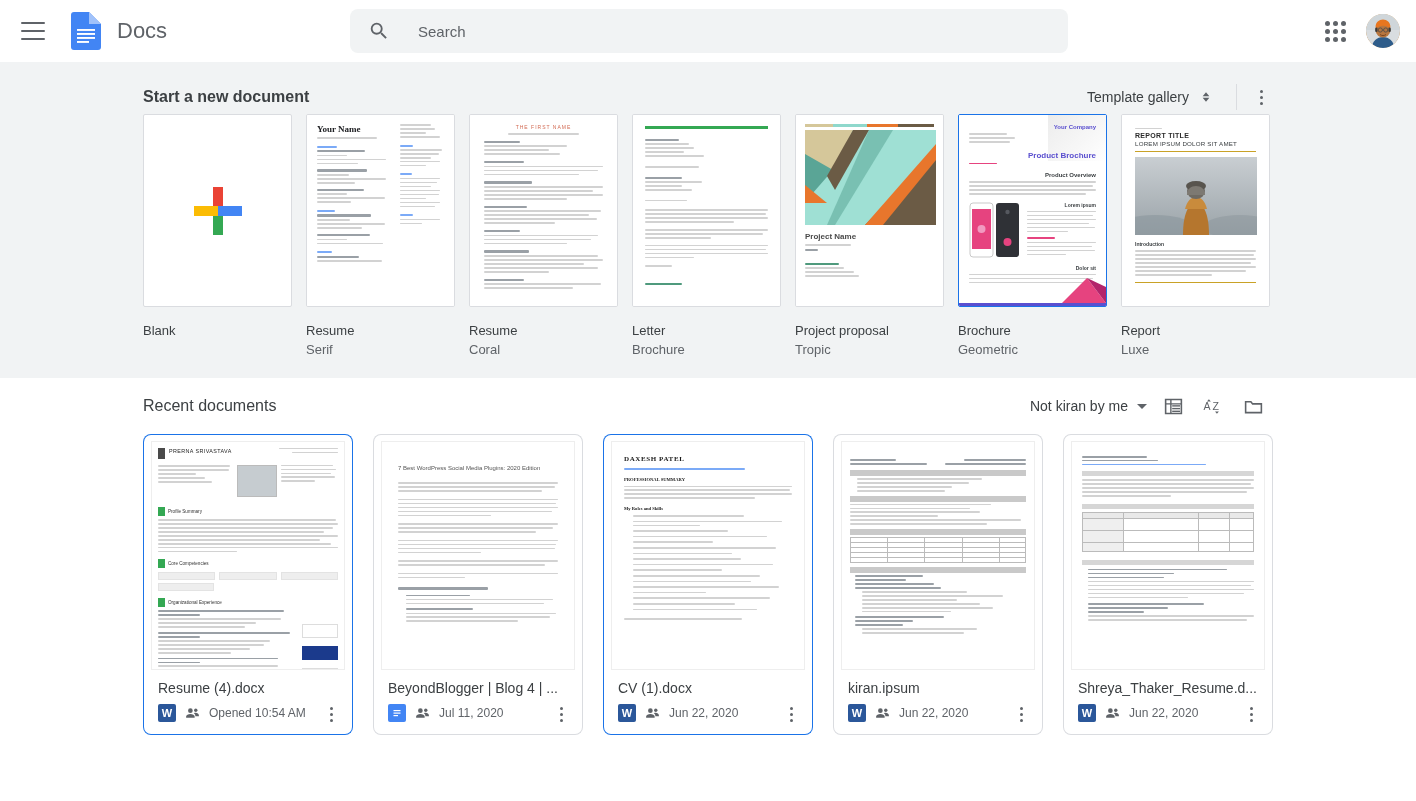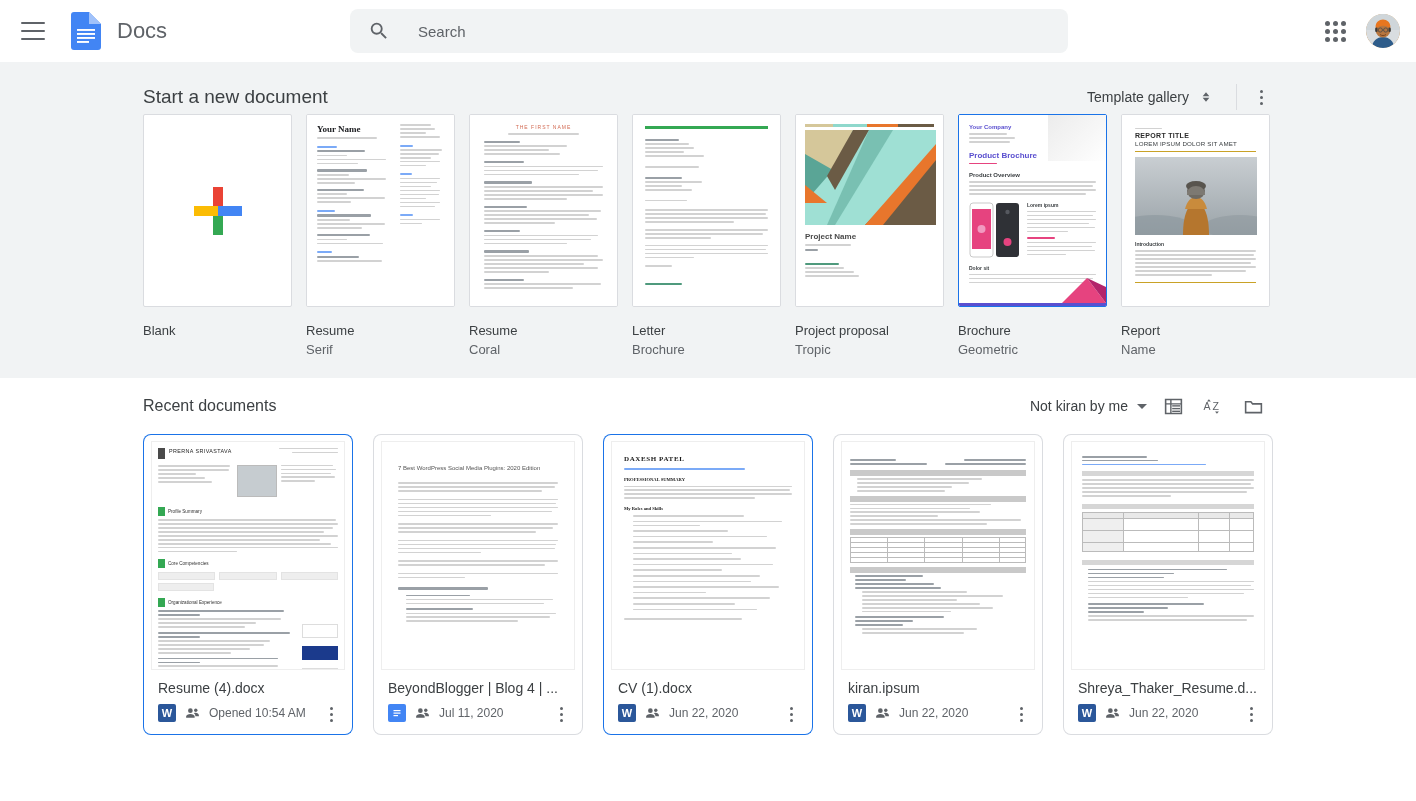--- a/index.html
+++ b/index.html
@@ -73,21 +73,21 @@
     background: #f1f3f4;
     width: 100%;
     height: 316px;
     padding-top: 0;
   }
   .section-head {
     width: 1130px; margin: 0 auto;
     height: 48px; display: flex; align-items: center;
     padding-top: 22px;
   }
-  .section-title { font-size: 19px; color: #3c4043; font-weight: 400; }
+  .section-title { font-size: 16px; color: #3c4043; font-weight: 700; }
   .section-head-right { margin-left: auto; display: flex; align-items: center; }
   .template-gallery-btn {
     display: flex; align-items: center; cursor: pointer;
     font-size: 14px; color: #3c4043; padding: 4px 6px; border-radius: 4px;
   }
   .updown-icon { margin-left: 9px; width: 16px; height: 16px; display: block; }
   .divider-v { width: 1px; height: 26px; background: #dadce0; margin: 0 12px 0 16px; }
   .kebab { width: 24px; height: 24px; display: flex; flex-direction: column; align-items: center; justify-content: center; gap: 3px; cursor: pointer; }
   .kebab i { width: 3px; height: 3px; border-radius: 50%; background: #5f6368; display: block; }
 
@@ -442,21 +442,21 @@
           <div class="ln" style="width:38%;"></div>
           <div class="ln" style="width:42%;"></div>
         </div>
       </div>
       <div class="tpl-name">Project proposal</div>
       <div class="tpl-sub">Tropic</div>
     </div>
 
     <div class="tpl sel">
       <div class="tpl-thumb sel">
-        <div class="pg" style="padding:9px 10px;">
+        <div class="pg" style="padding:9px 10px;text-align:right;">
           <div style="position:absolute;right:0;top:0;width:58px;height:46px;background:linear-gradient(135deg,#ececec 0%,#f7f7f7 60%,#fff 100%);"></div>
           <div style="position:relative;">
             <div style="font-size:6px;font-weight:bold;color:#5a4fcf;">Your Company</div>
             <div class="ln" style="width:30%;margin-top:3px;"></div>
             <div class="ln" style="width:36%;"></div>
               <div class="ln" style="width:32%;"></div>
             <div style="font-size:8px;font-weight:bold;color:#5a4fcf;margin-top:8px;">Product Brochure</div>
             <div class="ln" style="width:22%;background:#e6437f;margin-top:3px;"></div>
             <div style="font-size:6px;font-weight:bold;color:#3c4043;margin-top:8px;">Product Overview</div>
             <div class="ln" style="width:100%;margin-top:3px;"></div>
@@ -531,21 +531,21 @@
           <div class="ln" style="width:98%;"></div>
             <div class="ln" style="width:100%;"></div>
           <div class="ln" style="width:96%;"></div>
             <div class="ln" style="width:100%;"></div>
           <div class="ln" style="width:92%;"></div>
             <div class="ln" style="width:64%;"></div>
           <div style="height:1px;background:#c9a227;margin-top:6px;"></div>
         </div>
       </div>
       <div class="tpl-name">Report</div>
-      <div class="tpl-sub">Name</div>
+      <div class="tpl-sub">Luxe</div>
     </div>
 
   </div>
 </div>
 
 <div class="recent-section">
 
   <div class="recent-head">
     <div class="recent-title">Recent documents</div>
     <div class="recent-right">

